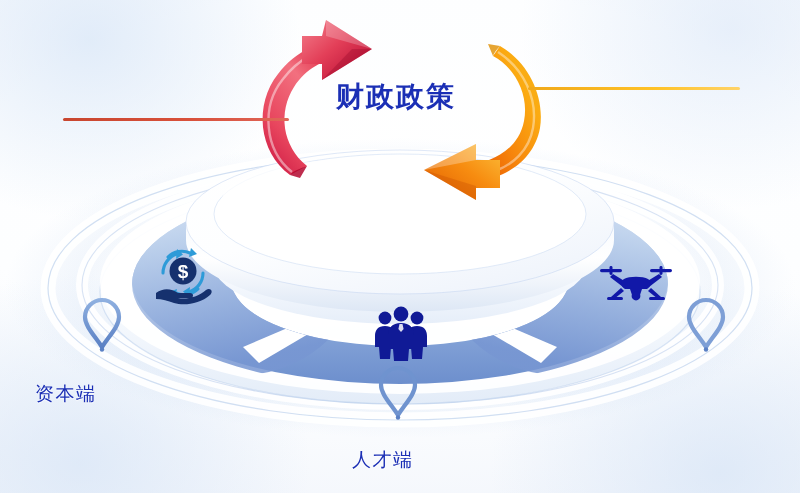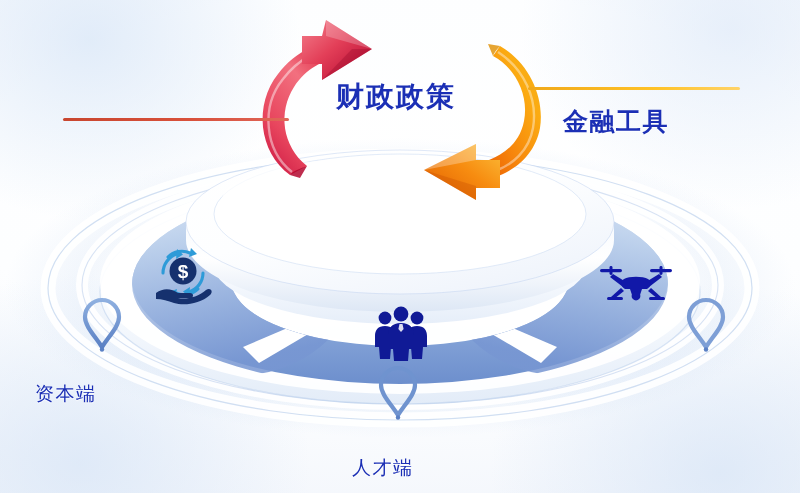--- a/index.html
+++ b/index.html
@@ -77,21 +77,21 @@
   .node-label {
     position: absolute;
     color: #1b2fb5;
     font-weight: 400;
     font-size: 19px;
     letter-spacing: 1.5px;
     white-space: nowrap;
     text-shadow: 0 1px 1px rgba(255,255,255,.9);
   }
   .node-label.capital  { left: 35px;  top: 381px; }
-  .node-label.talent   { left: 352px; top: 447px; margin-top: 8px; }
+  .node-label.talent   { left: 352px; top: 447px; }
   .node-label.industry { left: 669px; top: 381px; }
 
   
   .head-label {
     position: absolute;
     color: #1b2fb5;
     font-weight: 700;
     white-space: nowrap;
     text-shadow: 0 1px 1px rgba(255,255,255,.85);
   }
@@ -425,20 +425,19 @@
       </g>
     </svg>
   </div>
 
   <div class="rule" id="rule-fiscal"></div>
   <div class="rule" id="rule-financial"></div>
 
 
   <div class="head-label" id="label-center">财政政策</div>
 
-  <div class="head-label" id="label-financial">金融工具</div>
 
   <div class="node-label capital">资本端</div>
 
   <div class="node-label talent">人才端</div>
 
 
 </div>
 
 </body></html>

